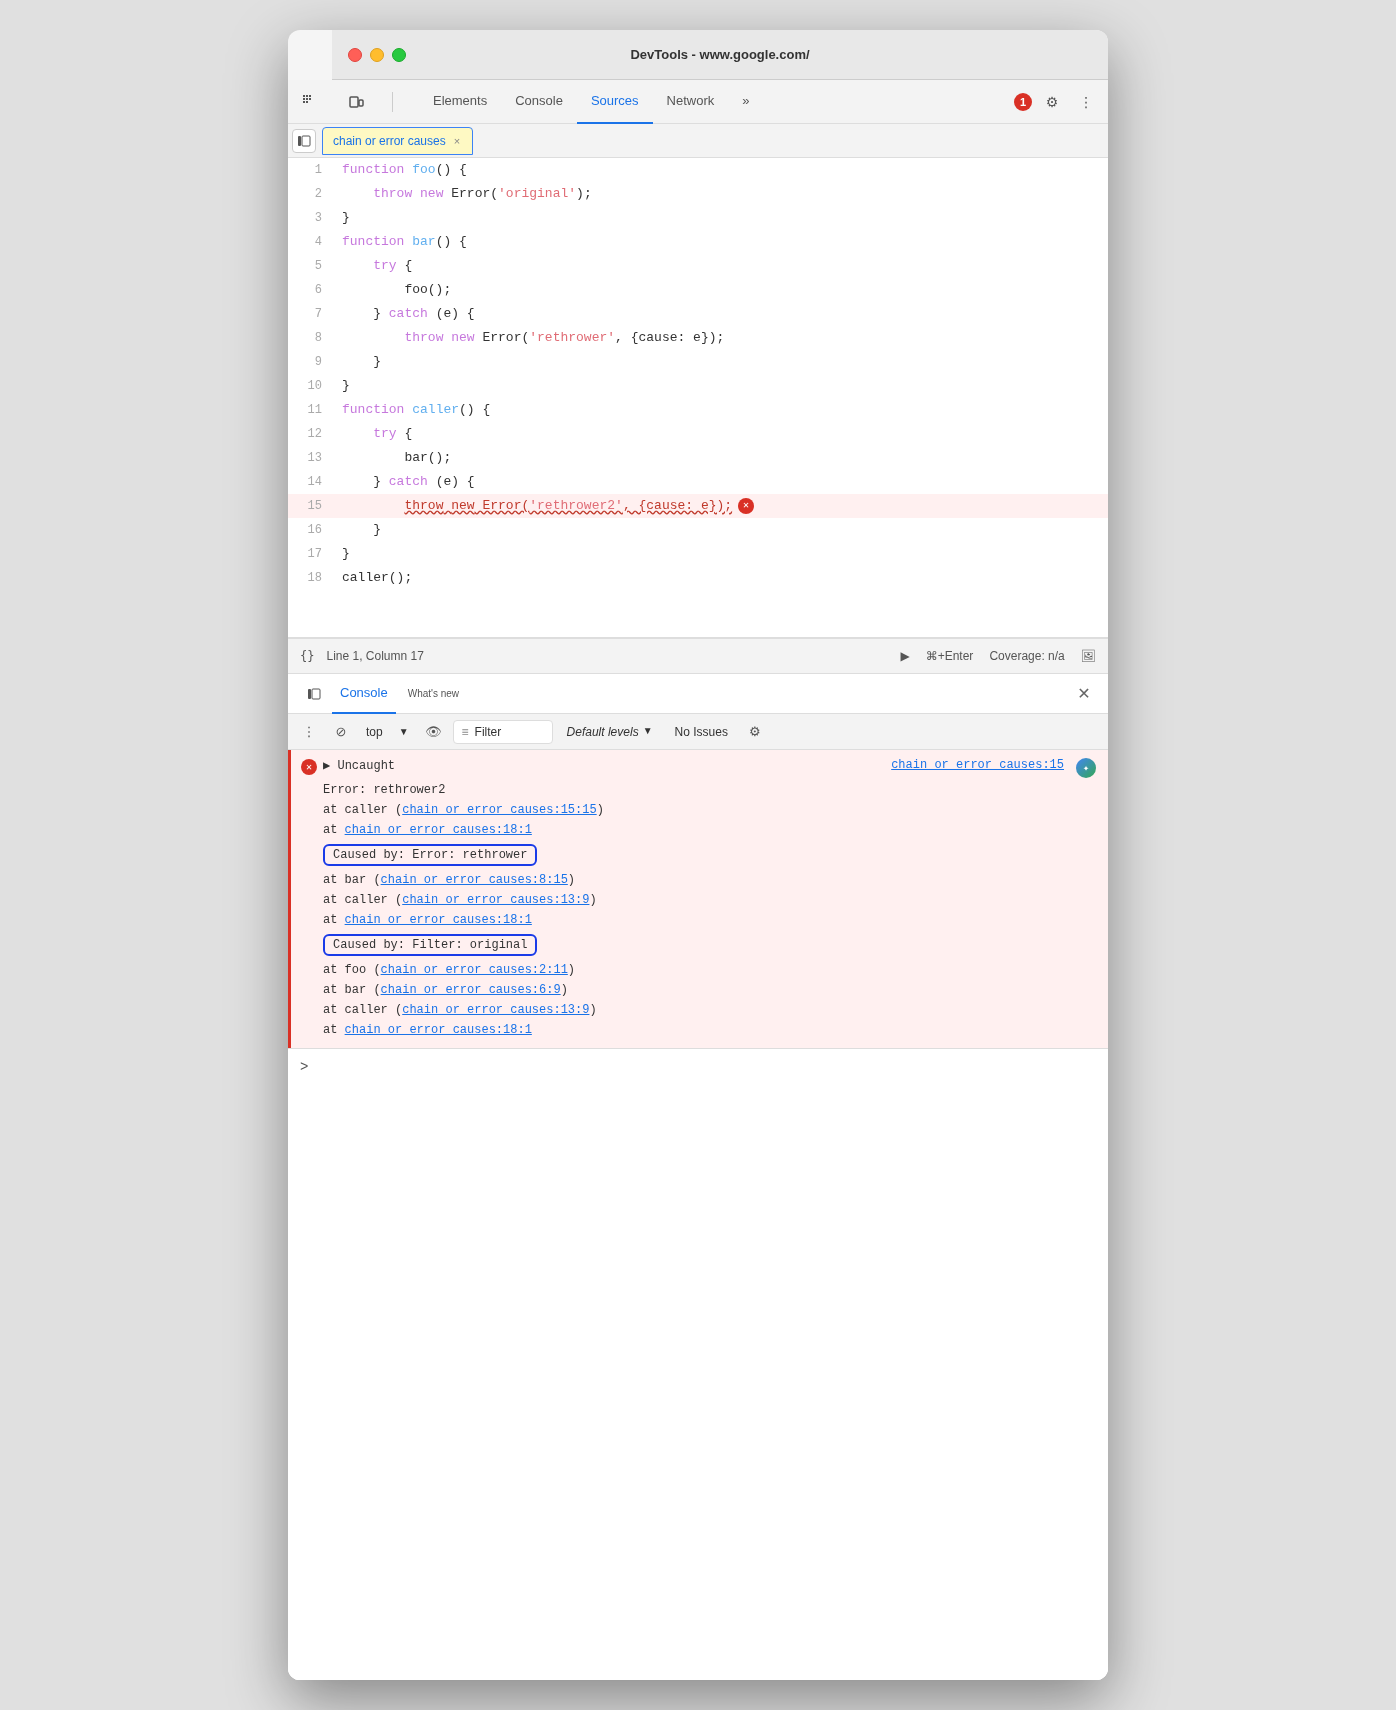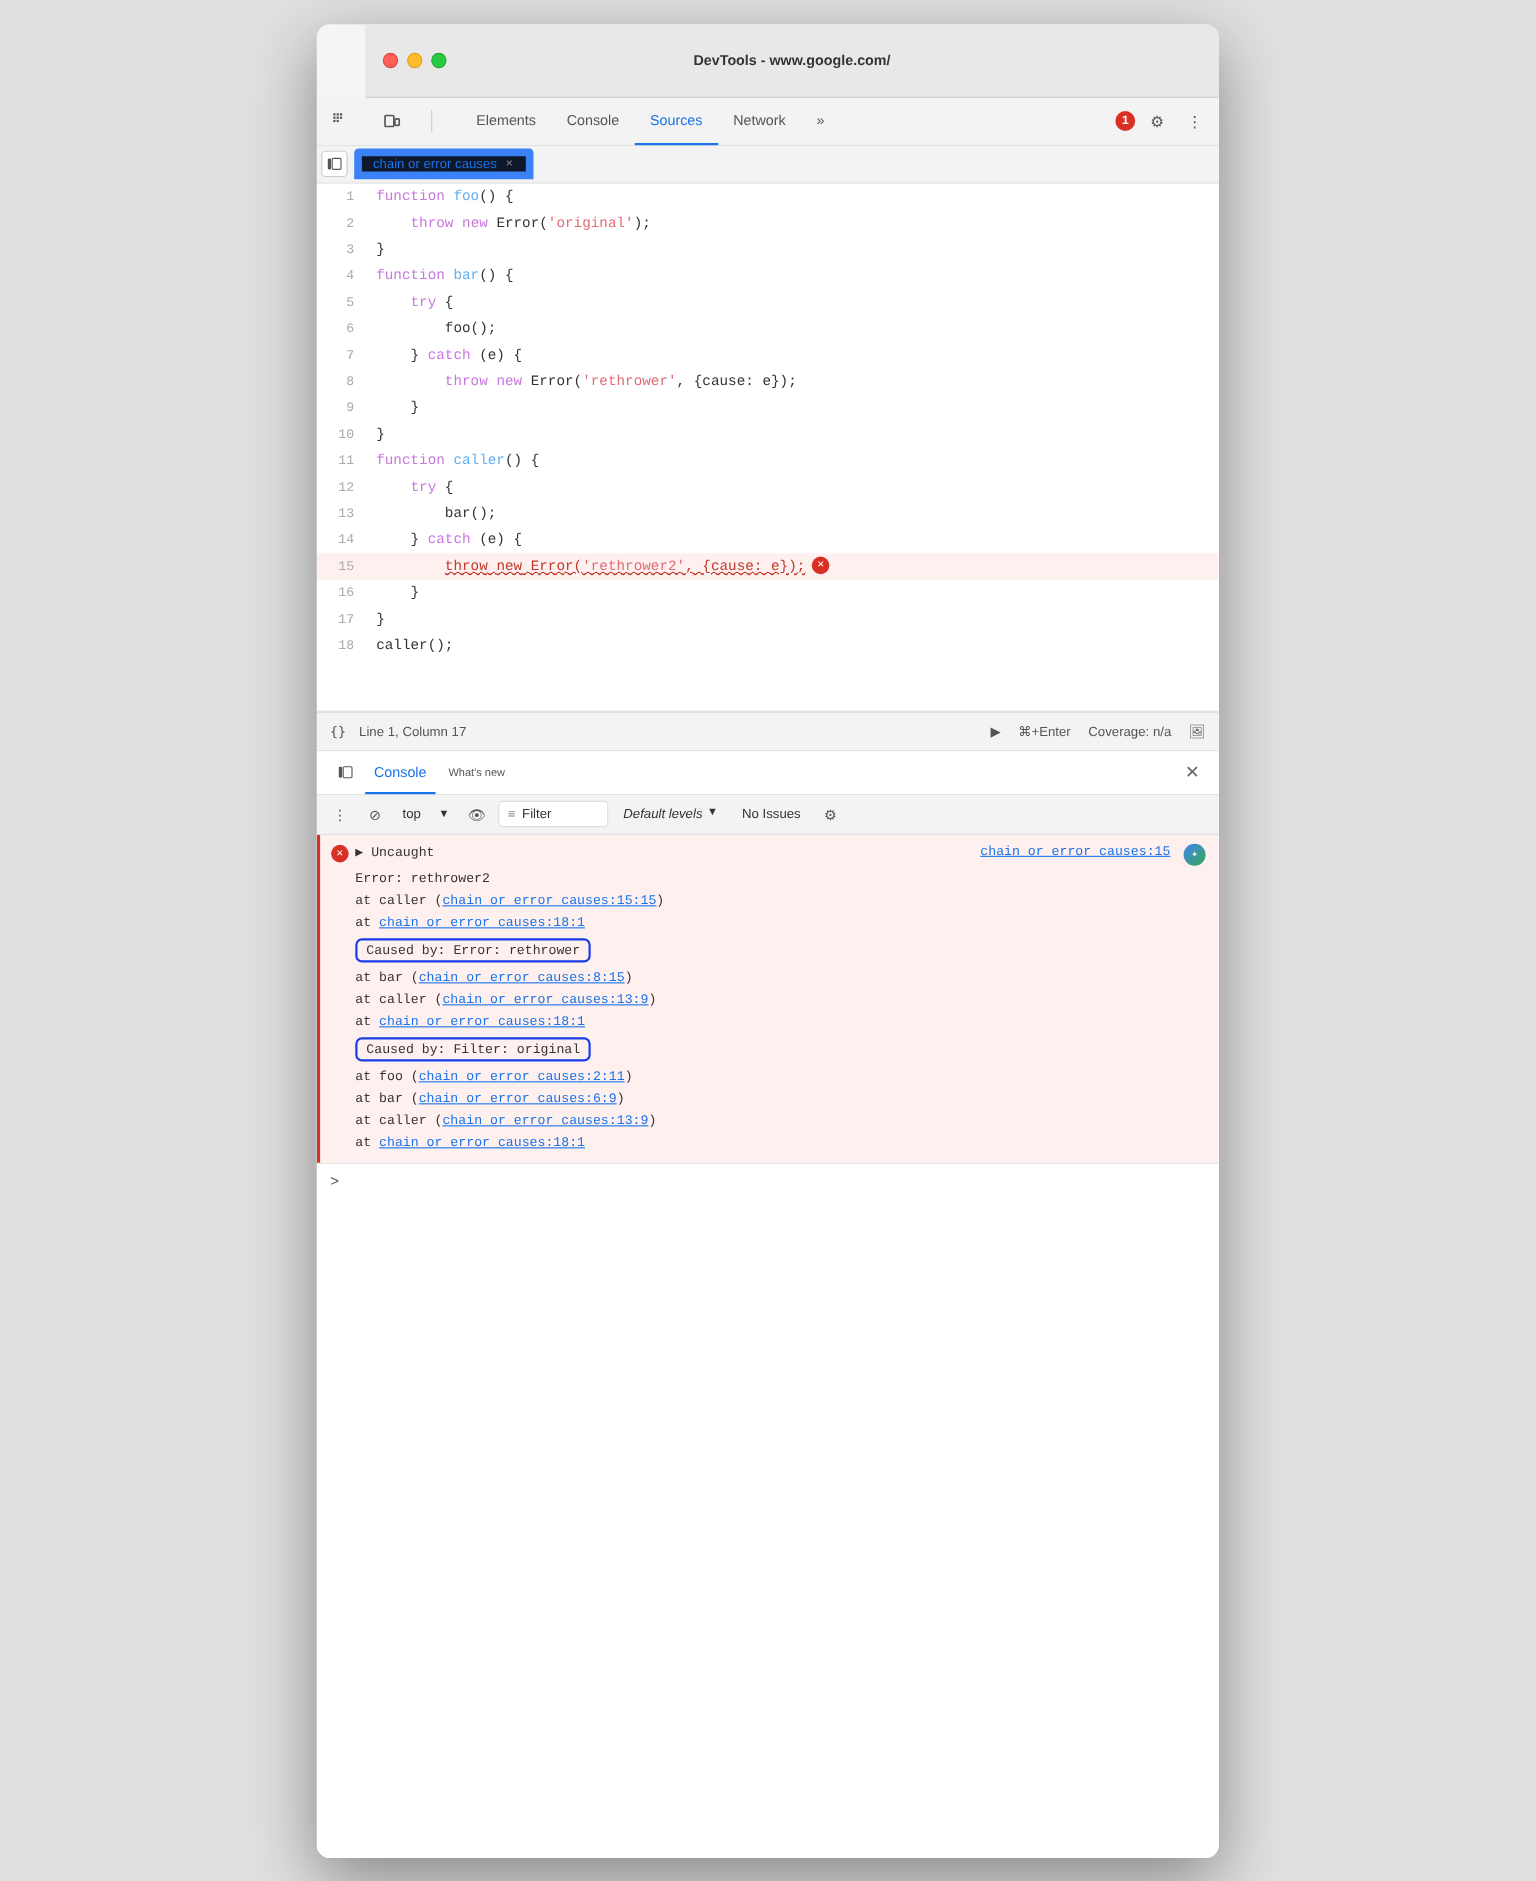--- a/index.html
+++ b/index.html
@@ -14,21 +14,21 @@
     .window {
       width: 820px;
       background: #f5f5f5;
       border-radius: 12px;
       box-shadow: 0 20px 60px rgba(0,0,0,0.4);
       overflow: hidden;
     }
     
     .titlebar {
       background: #e8e8e8;
-      height: 67px;
+      height: 50px;
       display: flex;
       align-items: center;
       justify-content: center;
       position: relative;
       border-bottom: 1px solid #ccc;
       margin-left: 44px;
     }
     .titlebar-title {
       font-size: 13px;
       font-weight: 600;
@@ -158,22 +158,22 @@
       font-size: 12px;
       color: #555;
       margin-right: 4px;
     }
     .file-tab {
       display: flex;
       align-items: center;
       gap: 6px;
       padding: 0 10px;
       height: 28px;
-      background: #0f172a;
-      border: 7px solid #3b82f6;
+      background: #fef9c3;
+      border: 1px solid #3b82f6;
       border-radius: 4px 4px 0 0;
       font-size: 12px;
       color: #1a73e8;
       cursor: pointer;
     }
     .file-tab-close {
       font-size: 11px;
       color: #888;
       cursor: pointer;
       padding: 0 2px;

